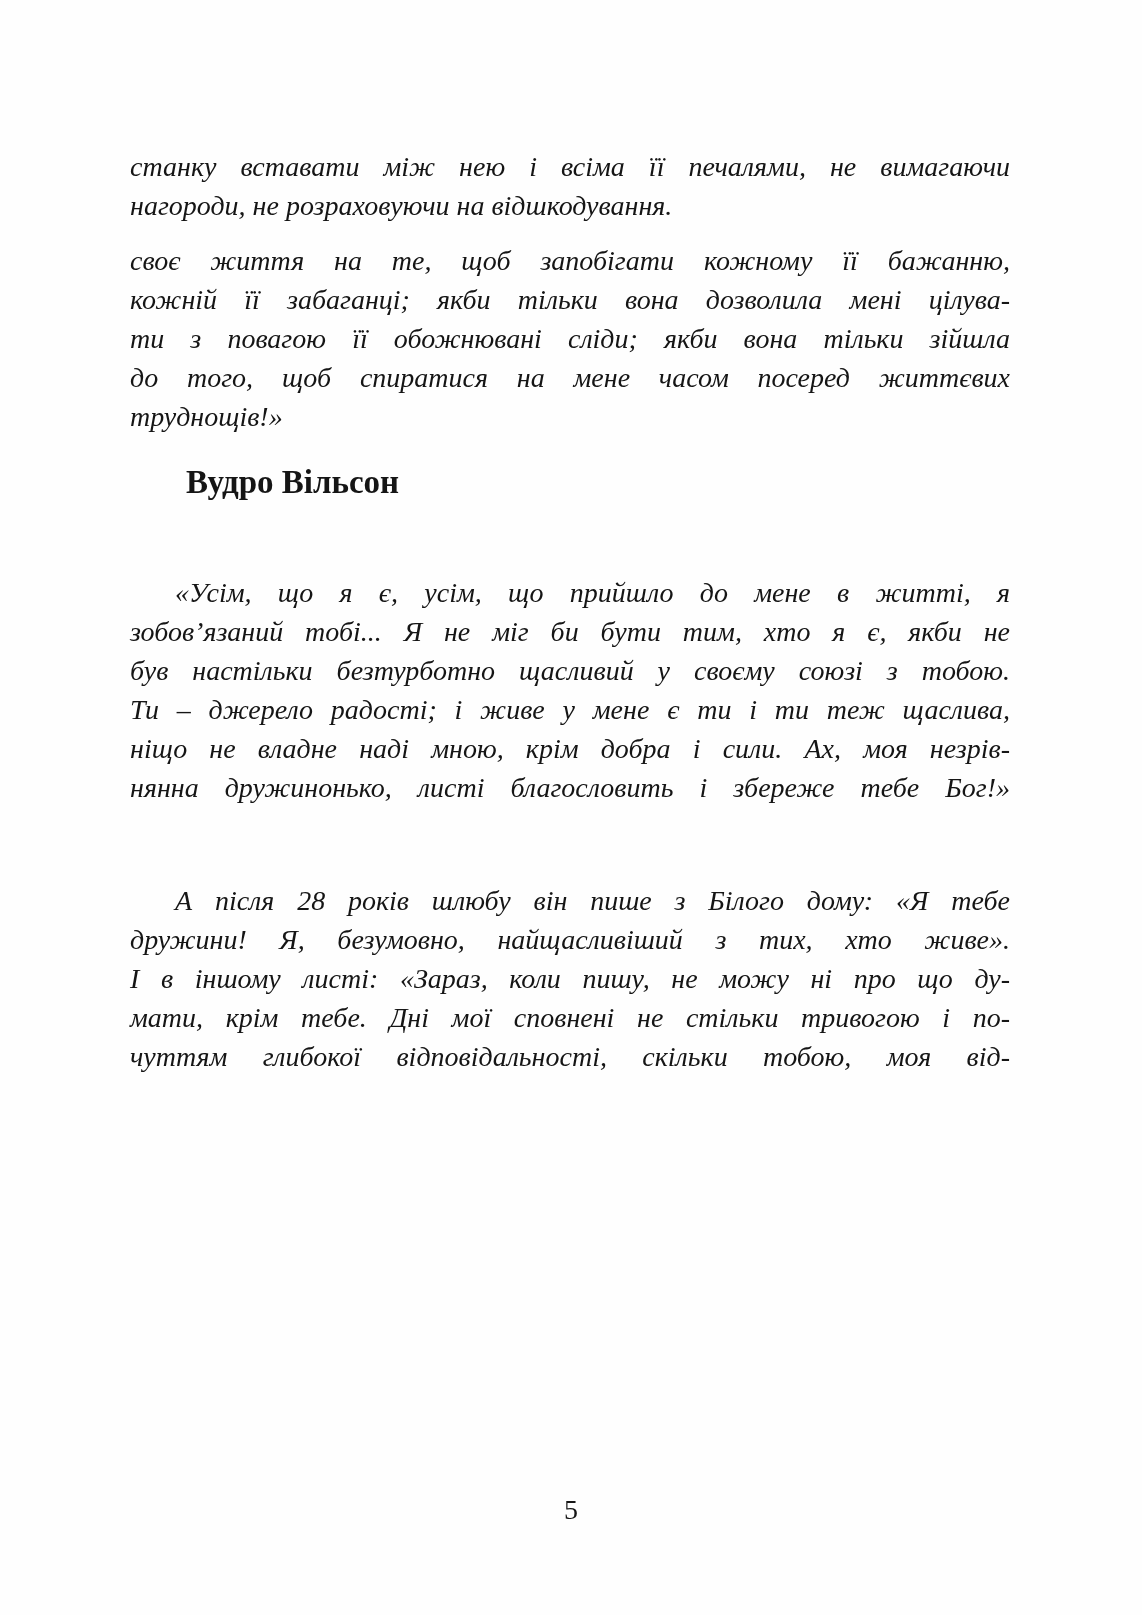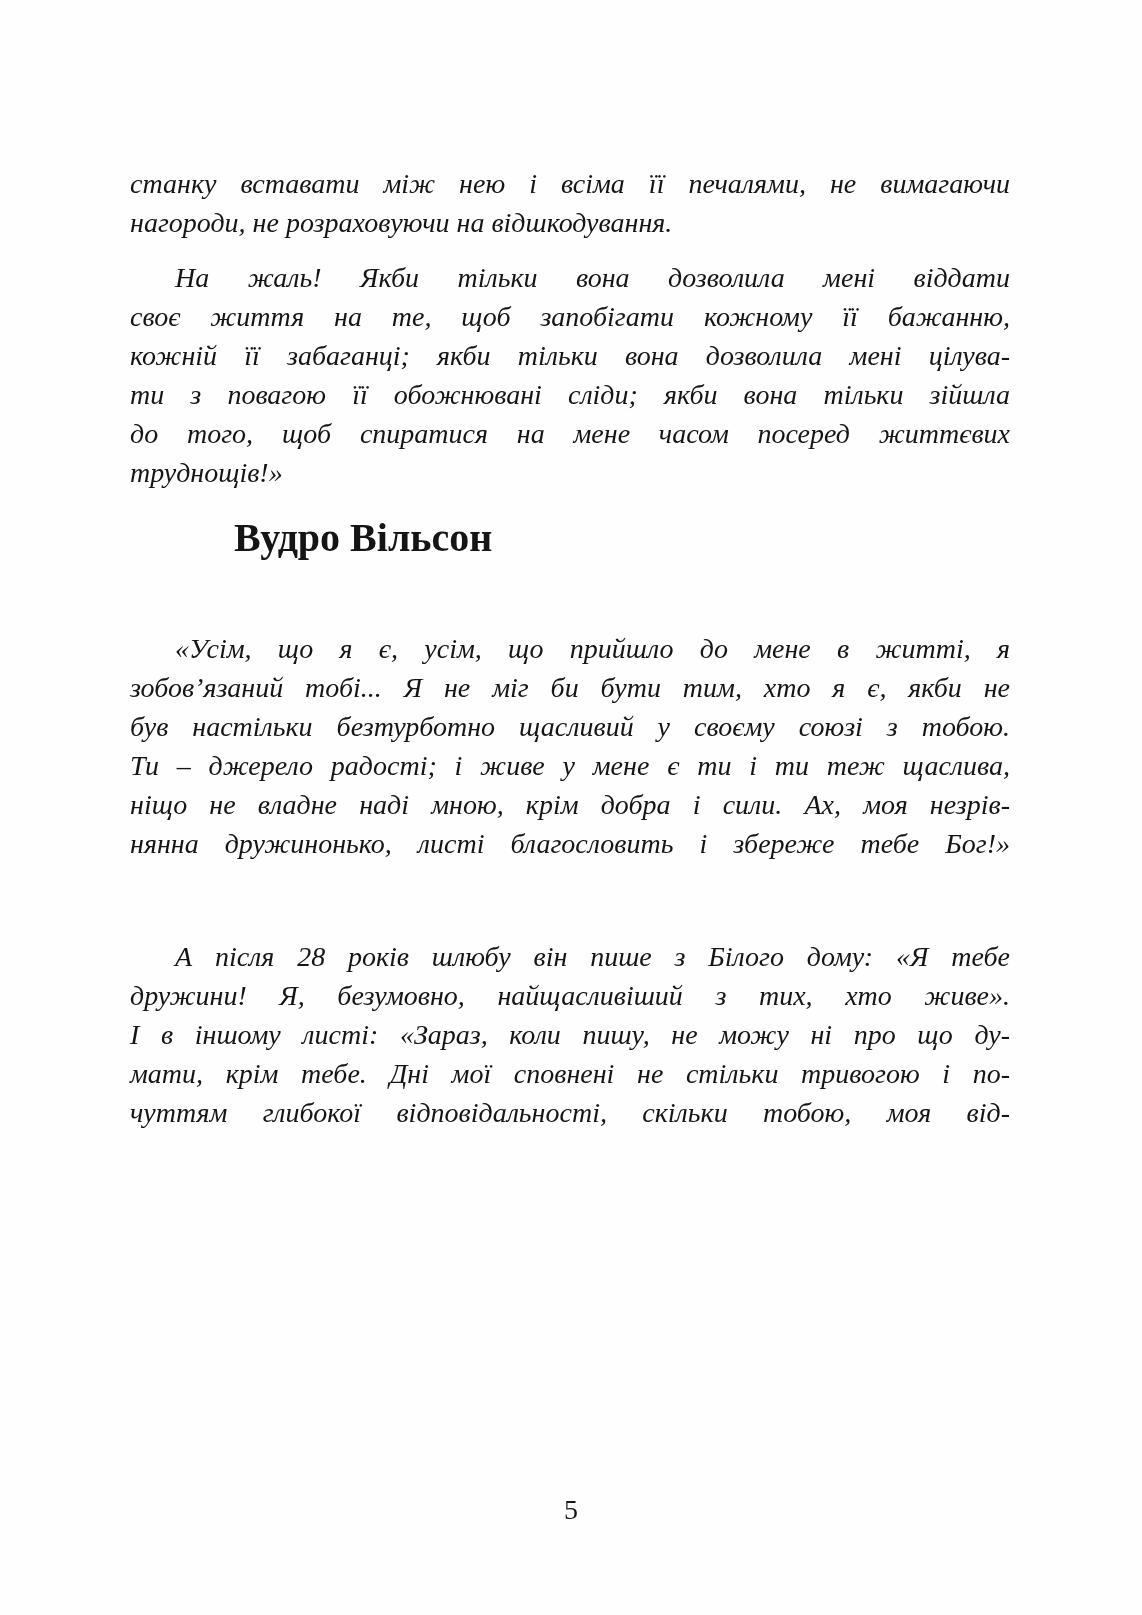--- a/index.html
+++ b/index.html
@@ -12,21 +12,21 @@
     width: 1142px;
     height: 1615px;
     background: #fefefe;
     color: #151515;
     font-family: "Liberation Serif", "DejaVu Serif", serif;
     overflow: hidden;
   }
   .text-column {
     position: absolute;
     left: 130px;
-    top: 164px;
+    top: 147px;
     width: 880px;
   }
   .para {
     font-size: 28px;
     line-height: 39px;
   }
   .para.italic {
     font-style: italic;
   }
   .line {
@@ -35,23 +35,23 @@
     white-space: normal;
   }
   .line.last-left {
     text-align-last: left;
   }
   .line.indent {
     text-indent: 45px;
   }
   .heading {
     font-weight: bold;
-    font-size: 40px;
+    font-size: 33px;
     line-height: 40px;
-    margin-left: 104px;
+    margin-left: 56px;
   }
   
   .text-column > :nth-child(2) { margin-top: 16px; }
   .text-column > :nth-child(3) { margin-top: 26px; }
   .text-column > :nth-child(4) { margin-top: 71px; }
   .text-column > :nth-child(5) { margin-top: 74px; }
   .text-column > :nth-child(6) { margin-top: 20px; }
   .text-column > :nth-child(7) { line-height: 40px; }
   .page-number {
     position: absolute;
@@ -66,21 +66,20 @@
 </head>
 <body>
 
 <div class="page">
   <div class="text-column" id="content">
       <div class="para italic">
         <div class="line">станку вставати між нею і всіма її печалями, не вимагаючи</div>
         <div class="line last-left">нагороди, не розраховуючи на відшкодування.</div>
       </div>
       <div class="para italic">
-        <div class="line indent">На жаль! Якби тільки вона дозволила мені віддати</div>
         <div class="line">своє життя на те, щоб запобігати кожному її бажанню,</div>
         <div class="line">кожній її забаганці; якби тільки вона дозволила мені цілува-</div>
         <div class="line">ти з повагою її обожнювані сліди; якби вона тільки зійшла</div>
         <div class="line">до того, щоб спиратися на мене часом посеред життєвих</div>
         <div class="line last-left">труднощів!»</div>
       </div>
       <div class="heading">Вудро Вільсон</div>
       <div class="para italic">
         <div class="line indent">«Усім, що я є, усім, що прийшло до мене в житті, я</div>
         <div class="line">зобов’язаний тобі... Я не міг би бути тим, хто я є, якби не</div>

